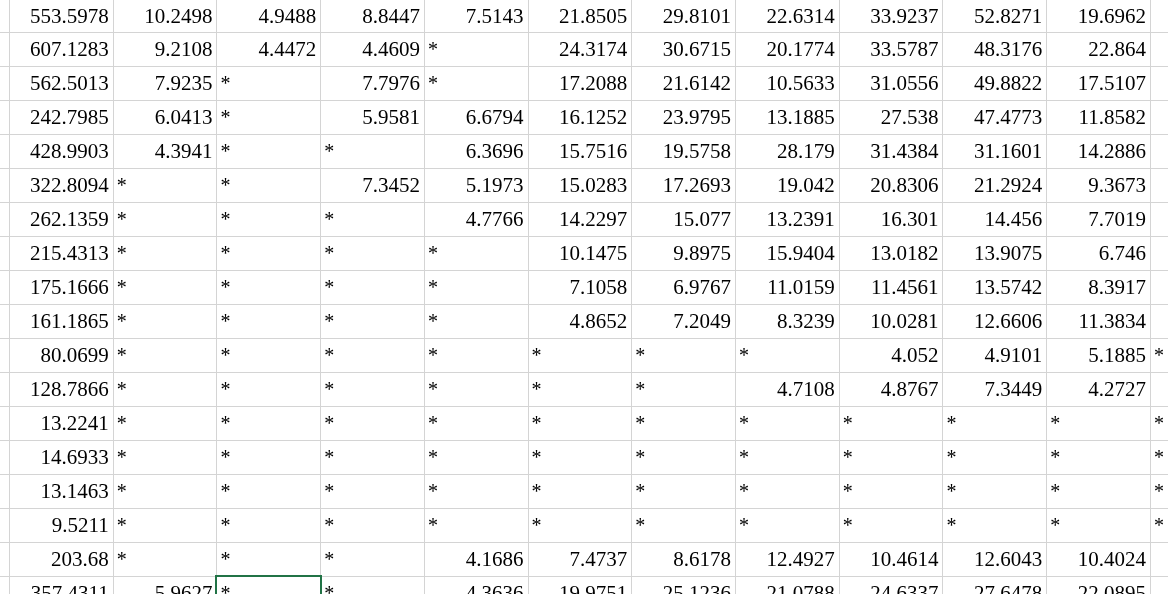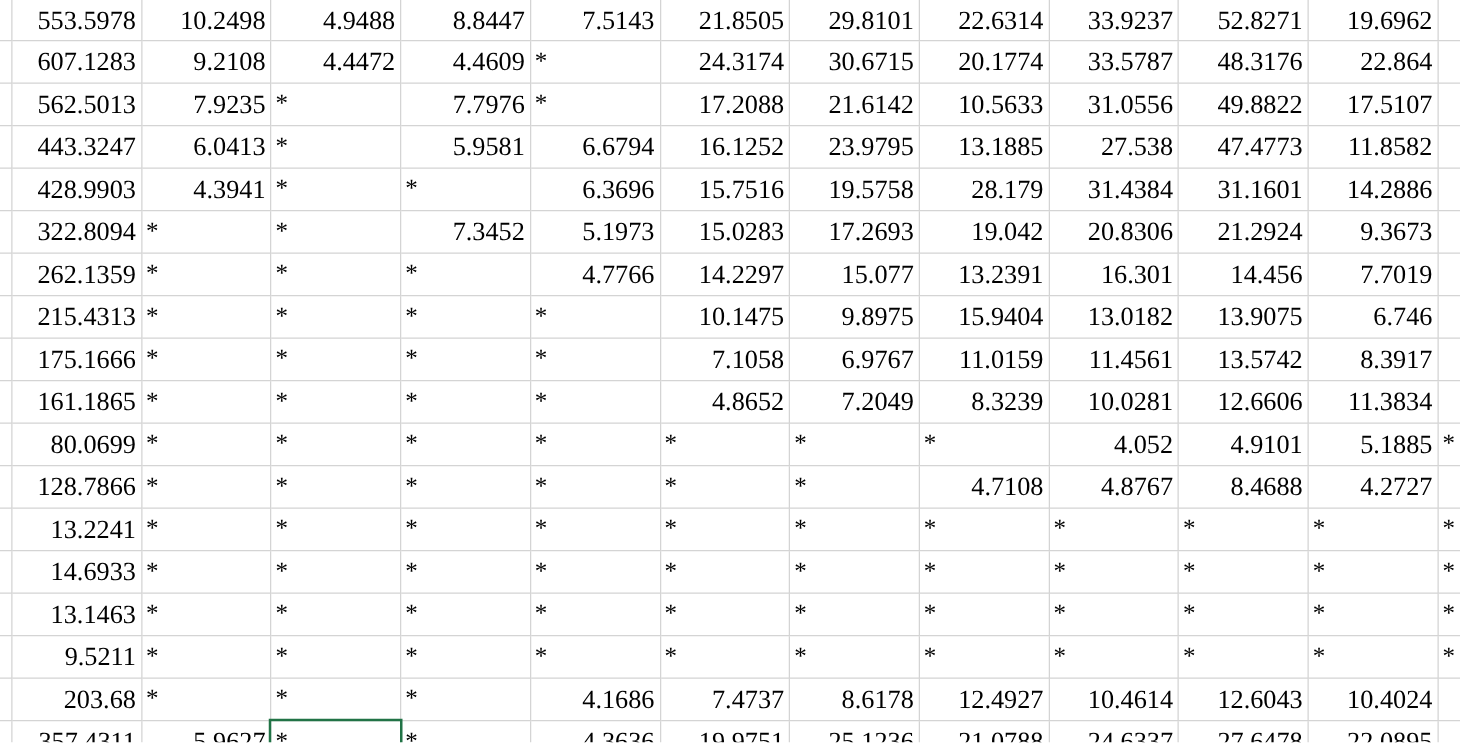--- a/index.html
+++ b/index.html
@@ -77,21 +77,21 @@
       <div class="cell num">7.7976</div>
       <div class="cell ast">*</div>
       <div class="cell num">17.2088</div>
       <div class="cell num">21.6142</div>
       <div class="cell num">10.5633</div>
       <div class="cell num">31.0556</div>
       <div class="cell num">49.8822</div>
       <div class="cell num">17.5107</div>
       <div class="cell lastcol"></div>
       <div class="cell"></div>
-      <div class="cell num">443.3247</div>
+      <div class="cell num">242.7985</div>
       <div class="cell num">6.0413</div>
       <div class="cell ast">*</div>
       <div class="cell num">5.9581</div>
       <div class="cell num">6.6794</div>
       <div class="cell num">16.1252</div>
       <div class="cell num">23.9795</div>
       <div class="cell num">13.1885</div>
       <div class="cell num">27.538</div>
       <div class="cell num">47.4773</div>
       <div class="cell num">11.8582</div>
@@ -190,21 +190,21 @@
       <div class="cell"></div>
       <div class="cell num">128.7866</div>
       <div class="cell ast">*</div>
       <div class="cell ast">*</div>
       <div class="cell ast">*</div>
       <div class="cell ast">*</div>
       <div class="cell ast">*</div>
       <div class="cell ast">*</div>
       <div class="cell num">4.7108</div>
       <div class="cell num">4.8767</div>
-      <div class="cell num">8.4688</div>
+      <div class="cell num">7.3449</div>
       <div class="cell num">4.2727</div>
       <div class="cell lastcol"></div>
       <div class="cell"></div>
       <div class="cell num">13.2241</div>
       <div class="cell ast">*</div>
       <div class="cell ast">*</div>
       <div class="cell ast">*</div>
       <div class="cell ast">*</div>
       <div class="cell ast">*</div>
       <div class="cell ast">*</div>

